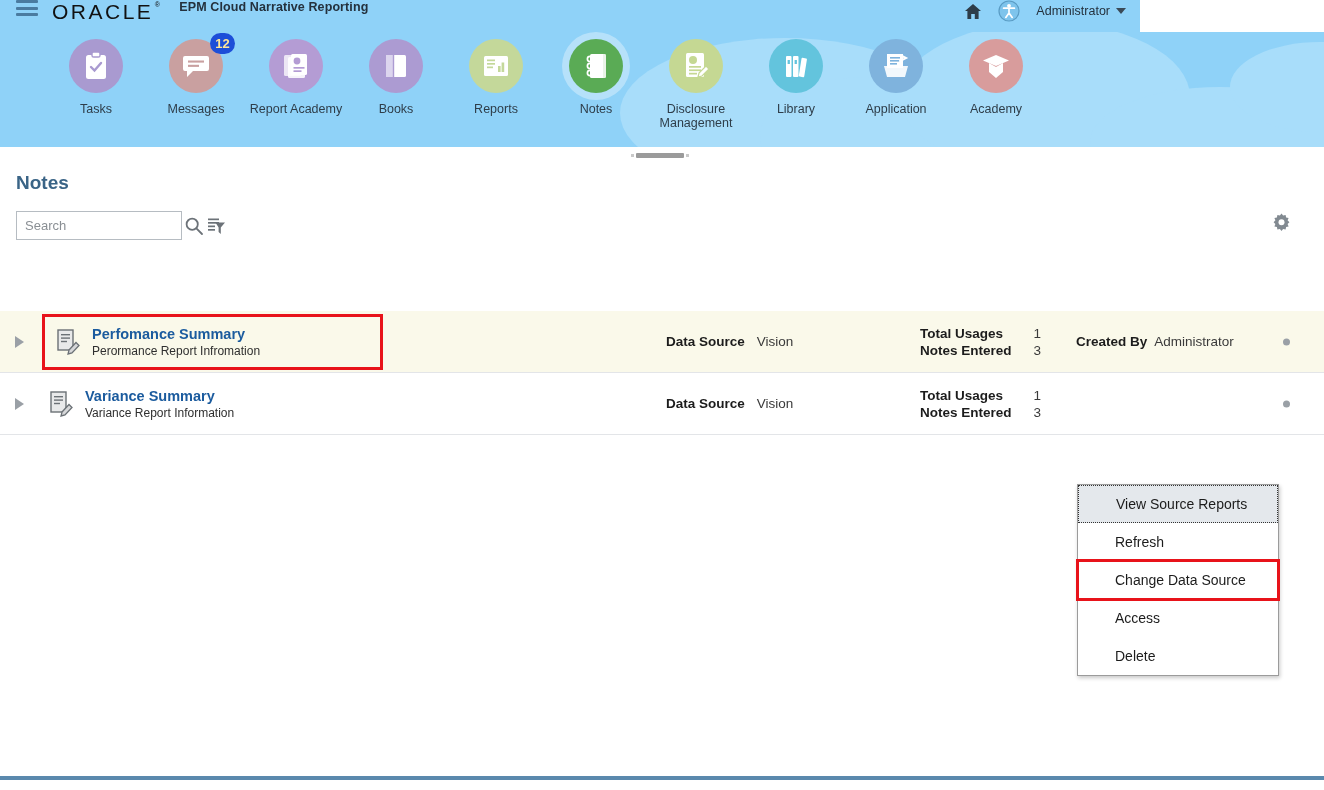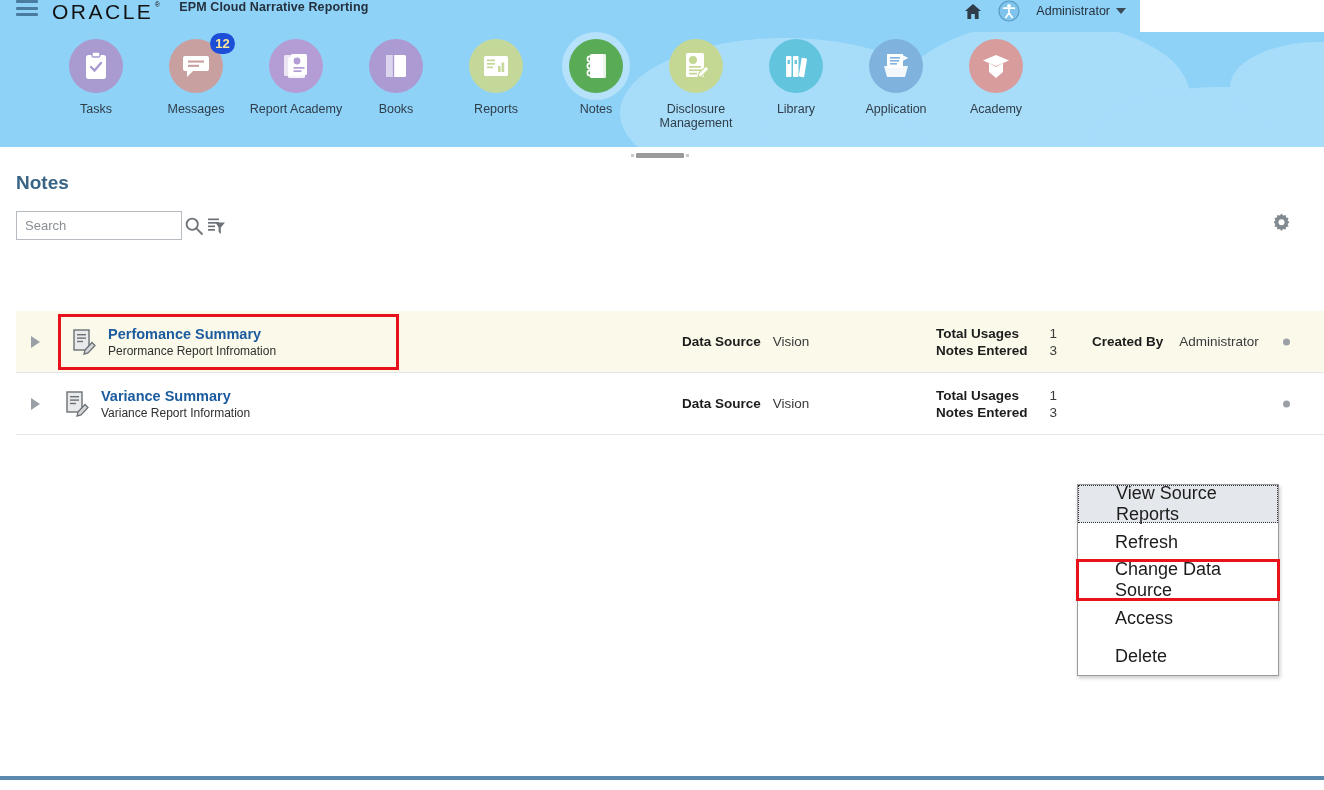--- a/index.html
+++ b/index.html
@@ -126,21 +126,21 @@
     padding: 0 8px; color: #333; outline: none;
   }
   .search-input::placeholder { color: #8a8f94; }
   .icon-btn { cursor: pointer; display: flex; align-items: center; }
   .gear-btn {
     position: absolute; top: 65px; right: 32px; cursor: pointer;
   }
 
   
   .notes-list {
-    position: absolute; top: 164px; left: 0; width: 1324px; padding-left: 16px;
+    position: absolute; top: 164px; left: 0; width: 1324px;
   }
   .note-row {
     position: relative; height: 62px;
     display: flex; align-items: center;
     border-bottom: 1px solid #e3e5e8;
   }
   .note-row.selected { background: #faf9ea; }
   .expander {
     width: 38px; display: flex; align-items: center; justify-content: center;
     cursor: pointer;
@@ -170,38 +170,38 @@
   }
   .lbl { font-size: 13.5px; font-weight: bold; color: #1c1c1c; }
   .val { font-size: 13.5px; color: #3a3a3a; }
 
   .col-usages {
     position: absolute; left: 920px;
     display: grid; grid-template-columns: auto auto; gap: 2px 22px;
     align-items: baseline;
   }
   .col-created {
-    position: absolute; left: 1076px; display: flex; align-items: baseline; gap: 16px;
+    position: absolute; left: 1076px; display: flex; align-items: baseline; gap: 7px;
   }
   .row-dots {
     position: absolute; right: 34px; top: 50%; transform: translateY(-50%);
     width: 7px; height: 7px; background: #9aa0a6; border-radius: 50%;
   }
 
   
   .ctx-menu {
     position: absolute; top: 337px; left: 1077px;
     width: 202px;
     background: #fff; border: 1px solid #9b9b9b;
     box-shadow: 1px 2px 4px rgba(0,0,0,.22);
     z-index: 40;
   }
   .ctx-item {
     height: 38px; display: flex; align-items: center;
-    padding-left: 37px; font-size: 18px; color: #1c1c1c;
+    padding-left: 37px; font-size: 14px; color: #1c1c1c;
     cursor: pointer; background: #fff;
   }
   .ctx-item.hovered {
     background: #e4e8ec; border: 1px dotted #333;
   }
   .ctx-item.boxed {
     outline: 3px solid #e8131a; outline-offset: -1px; position: relative; z-index: 2;
   }
 
   

